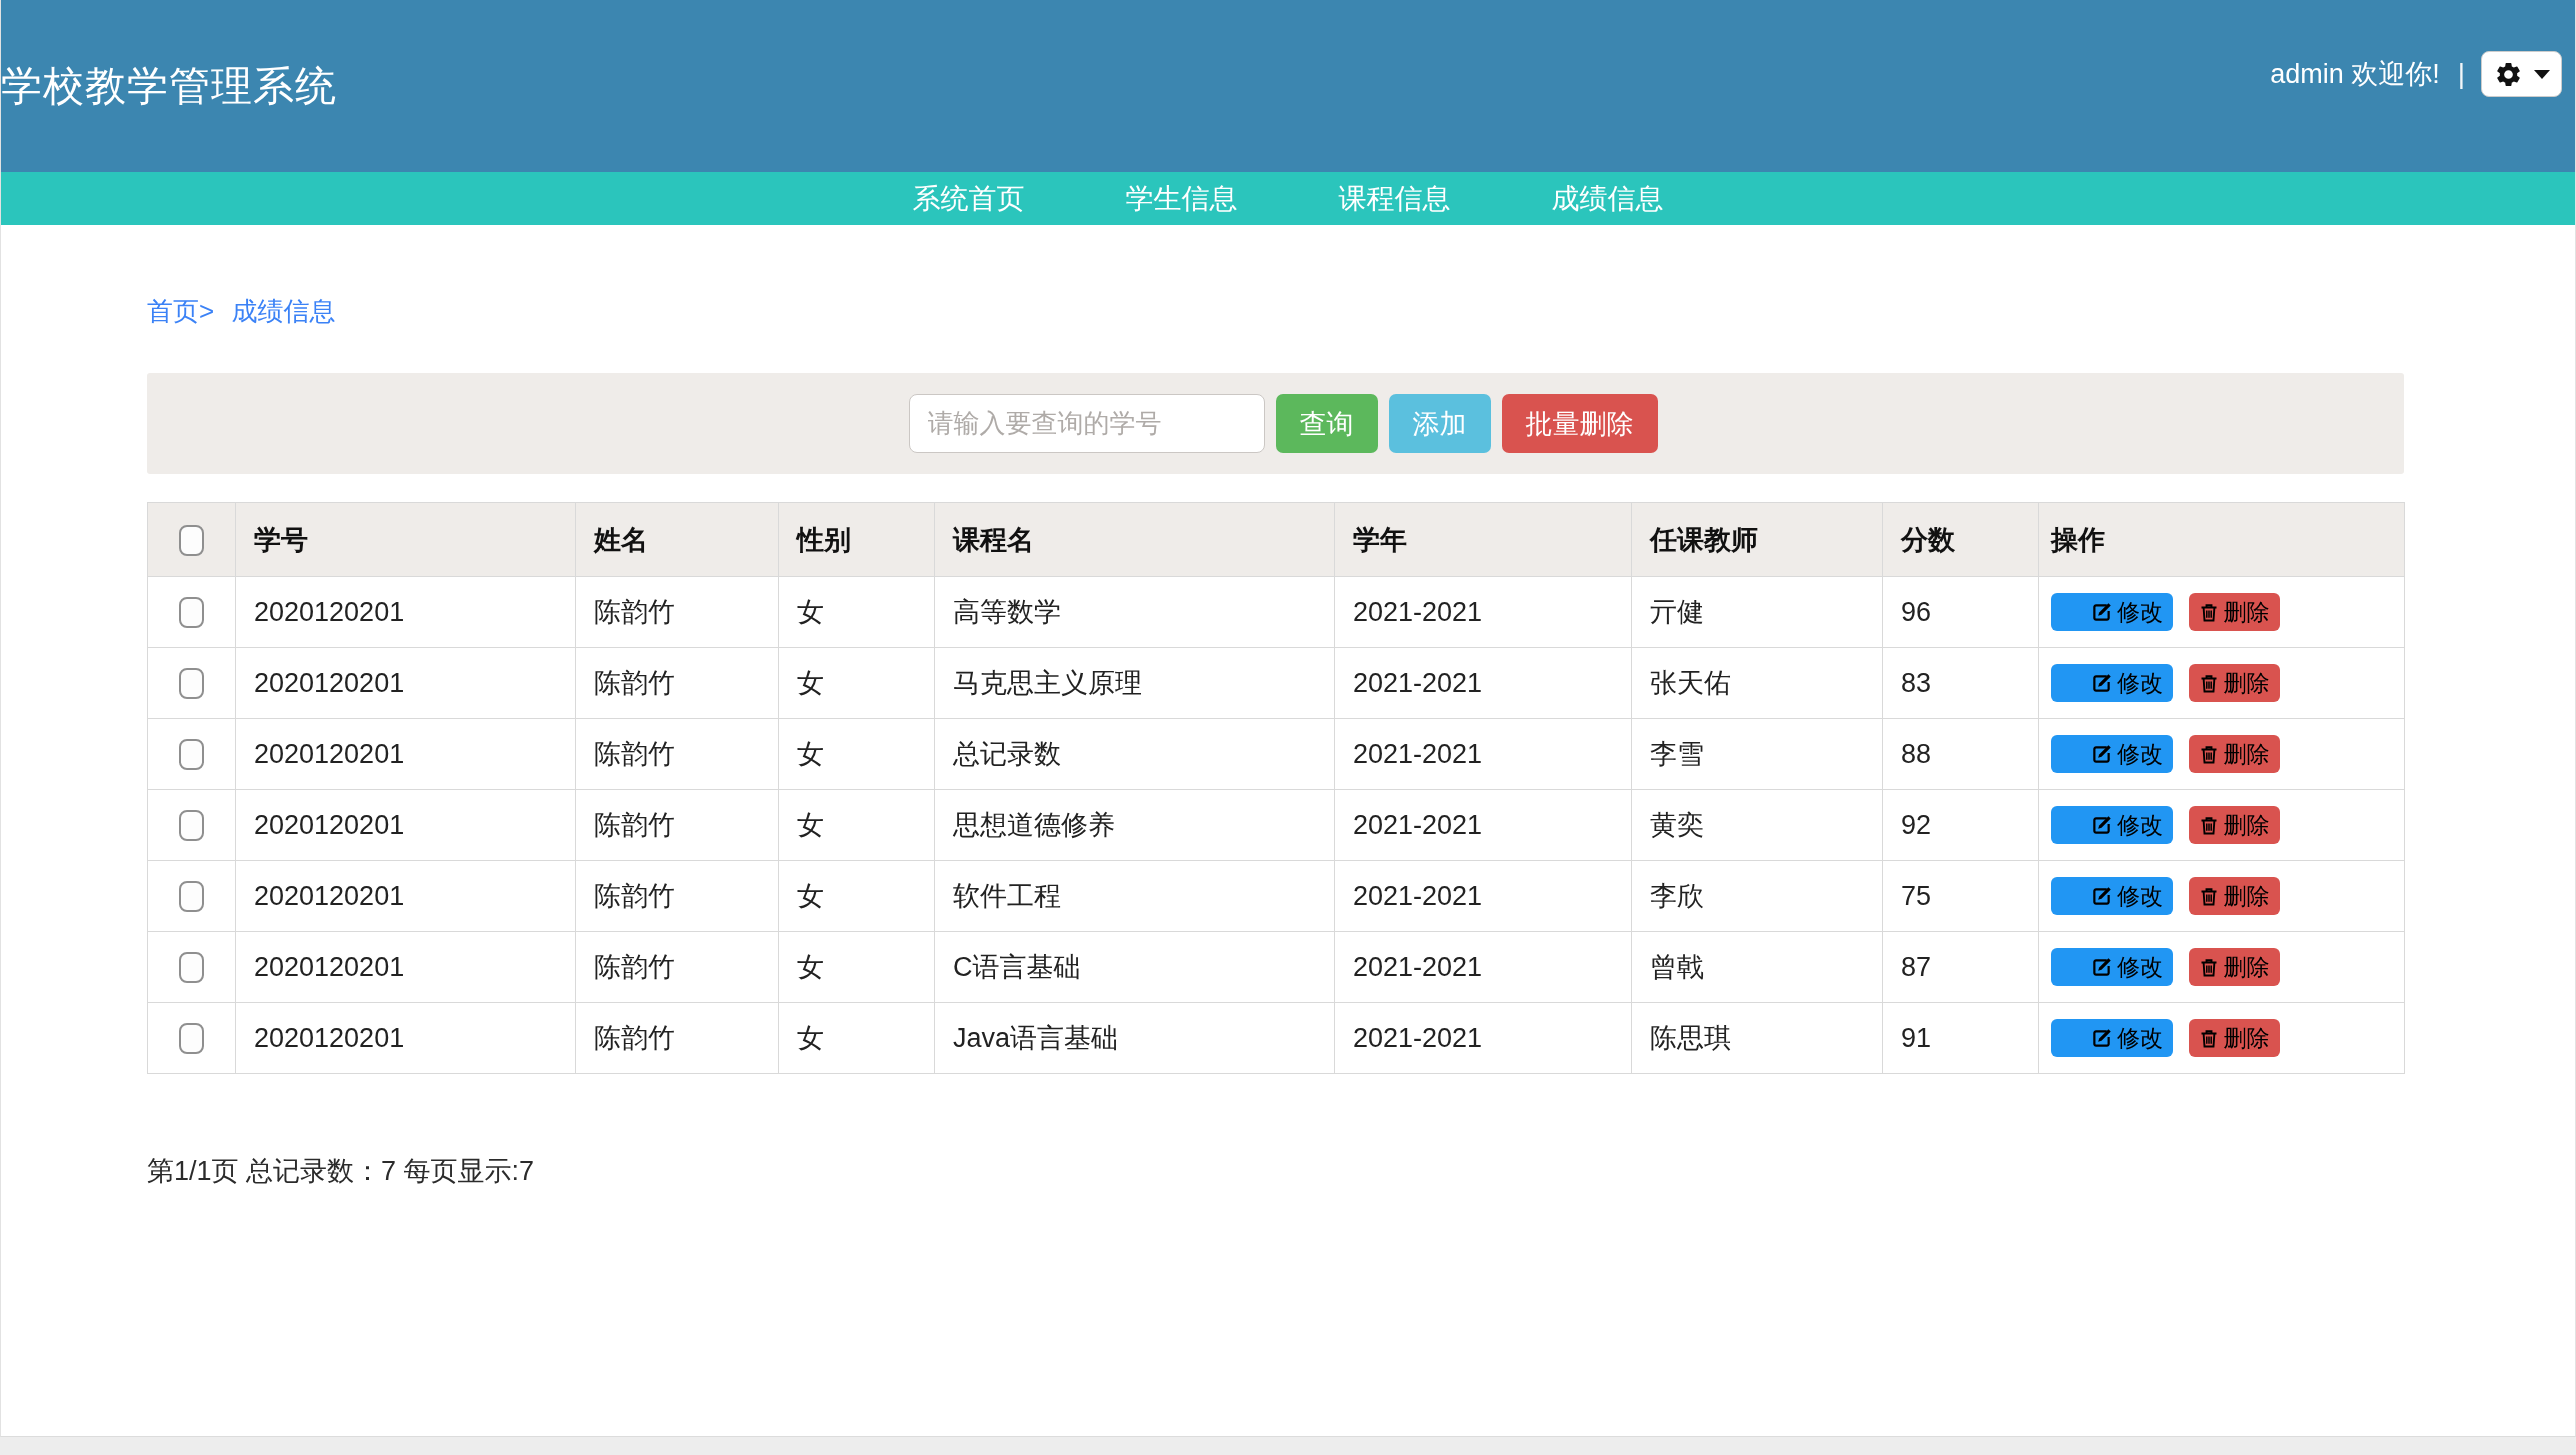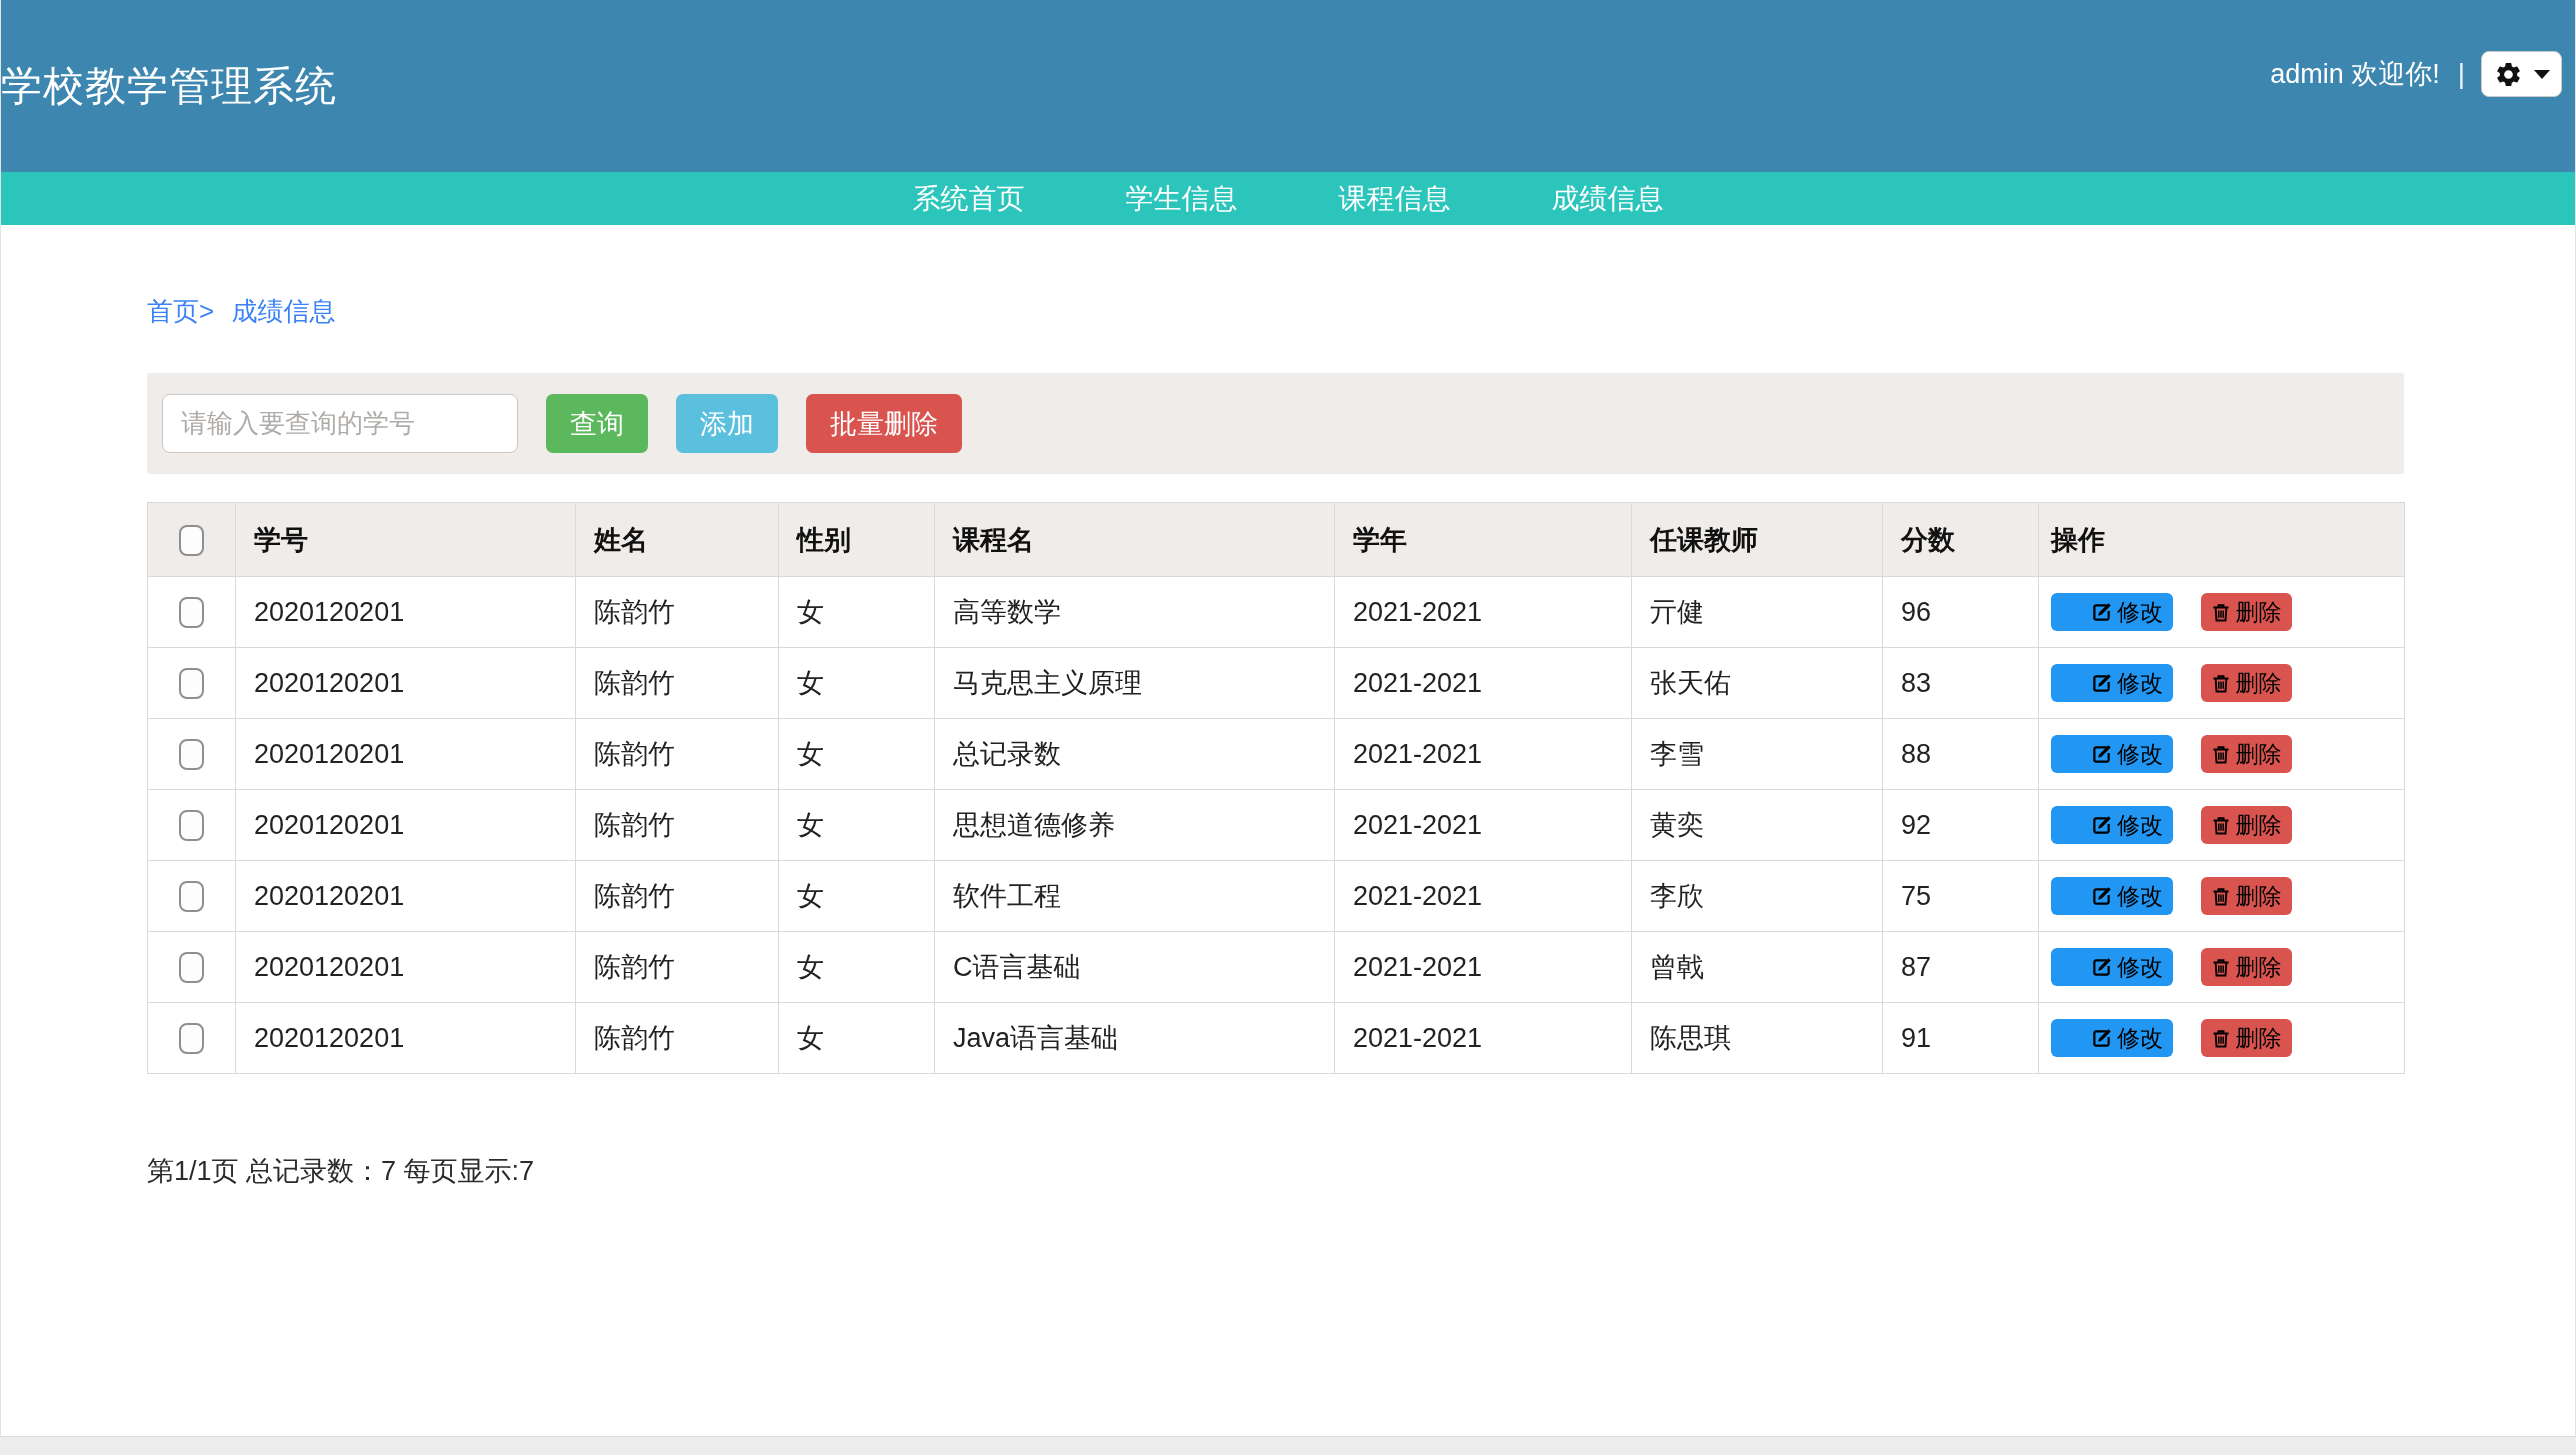--- a/index.html
+++ b/index.html
@@ -85,21 +85,22 @@
 
   
   .toolbar {
     margin-top: 44px;
     height: 101px;
     background: var(--panel-bg, #EFECE9);
     border-radius: 3px;
     display: flex;
     align-items: center;
     padding-left: 15px;
-    gap: 28px;
+    gap: 11px;
+    justify-content: center;
   }
   .search-input {
     width: 356px; height: 59px;
     border: 1px solid #CBC7C4;
     border-radius: 8px;
     background: #FFFFFF;
     font-size: 26px;
     padding: 0 18px;
     color: #333333;
     outline: none;
@@ -172,21 +173,21 @@
     height: 38px;
     border: none;
     border-radius: 6px;
     padding: 0 10px;
     font-size: 23px;
     color: #000000;
     cursor: pointer;
     font-family: inherit;
     vertical-align: middle;
   }
-  .action-edit   { background: var(--edit-blue, #2196F3); margin-right: 20px; padding-left: 40px; }
+  .action-edit   { background: var(--edit-blue, #2196F3); margin-right: 8px; padding-left: 40px; }
   .action-delete { background: var(--red, #D9534F); }
 
   
   .pagination {
     margin-top: 79px;
     font-size: 27px;
     color: #2B2B2B;
   }
 </style>
 </head>

